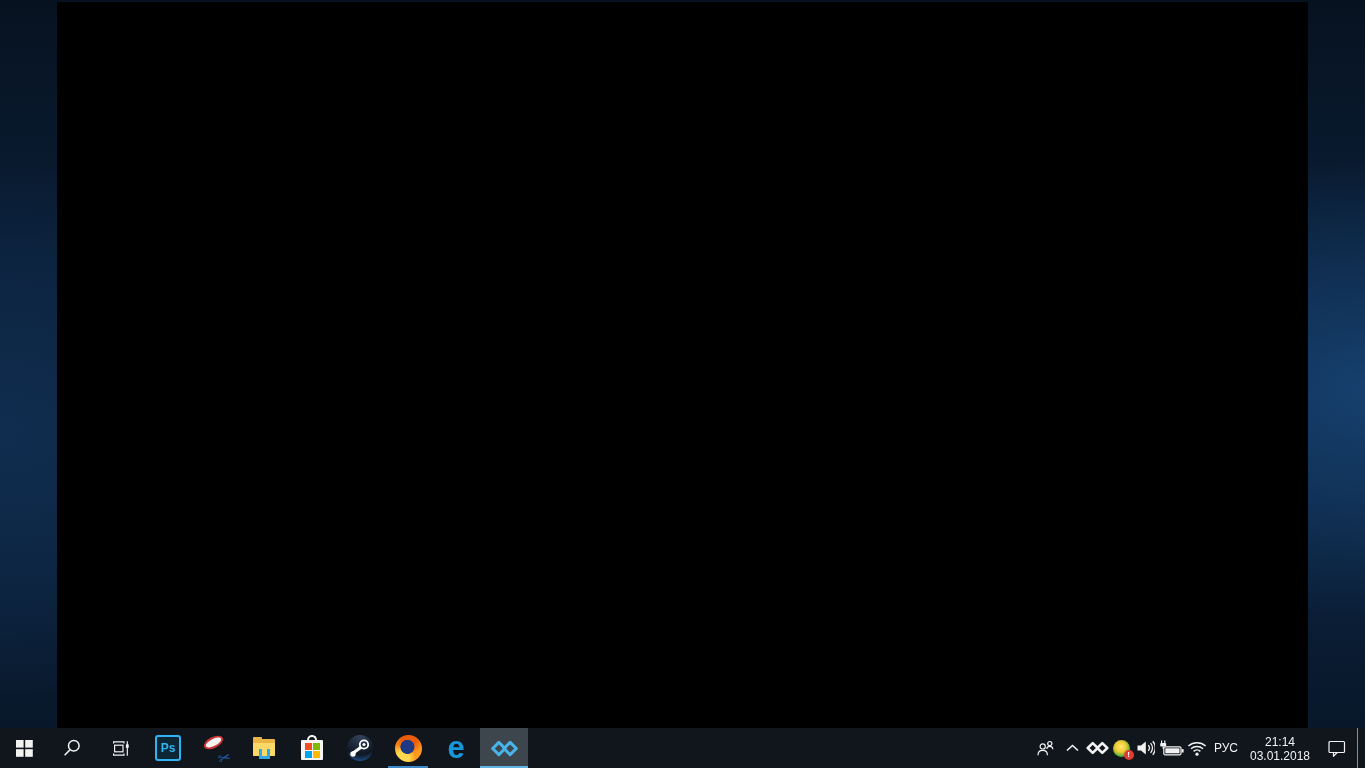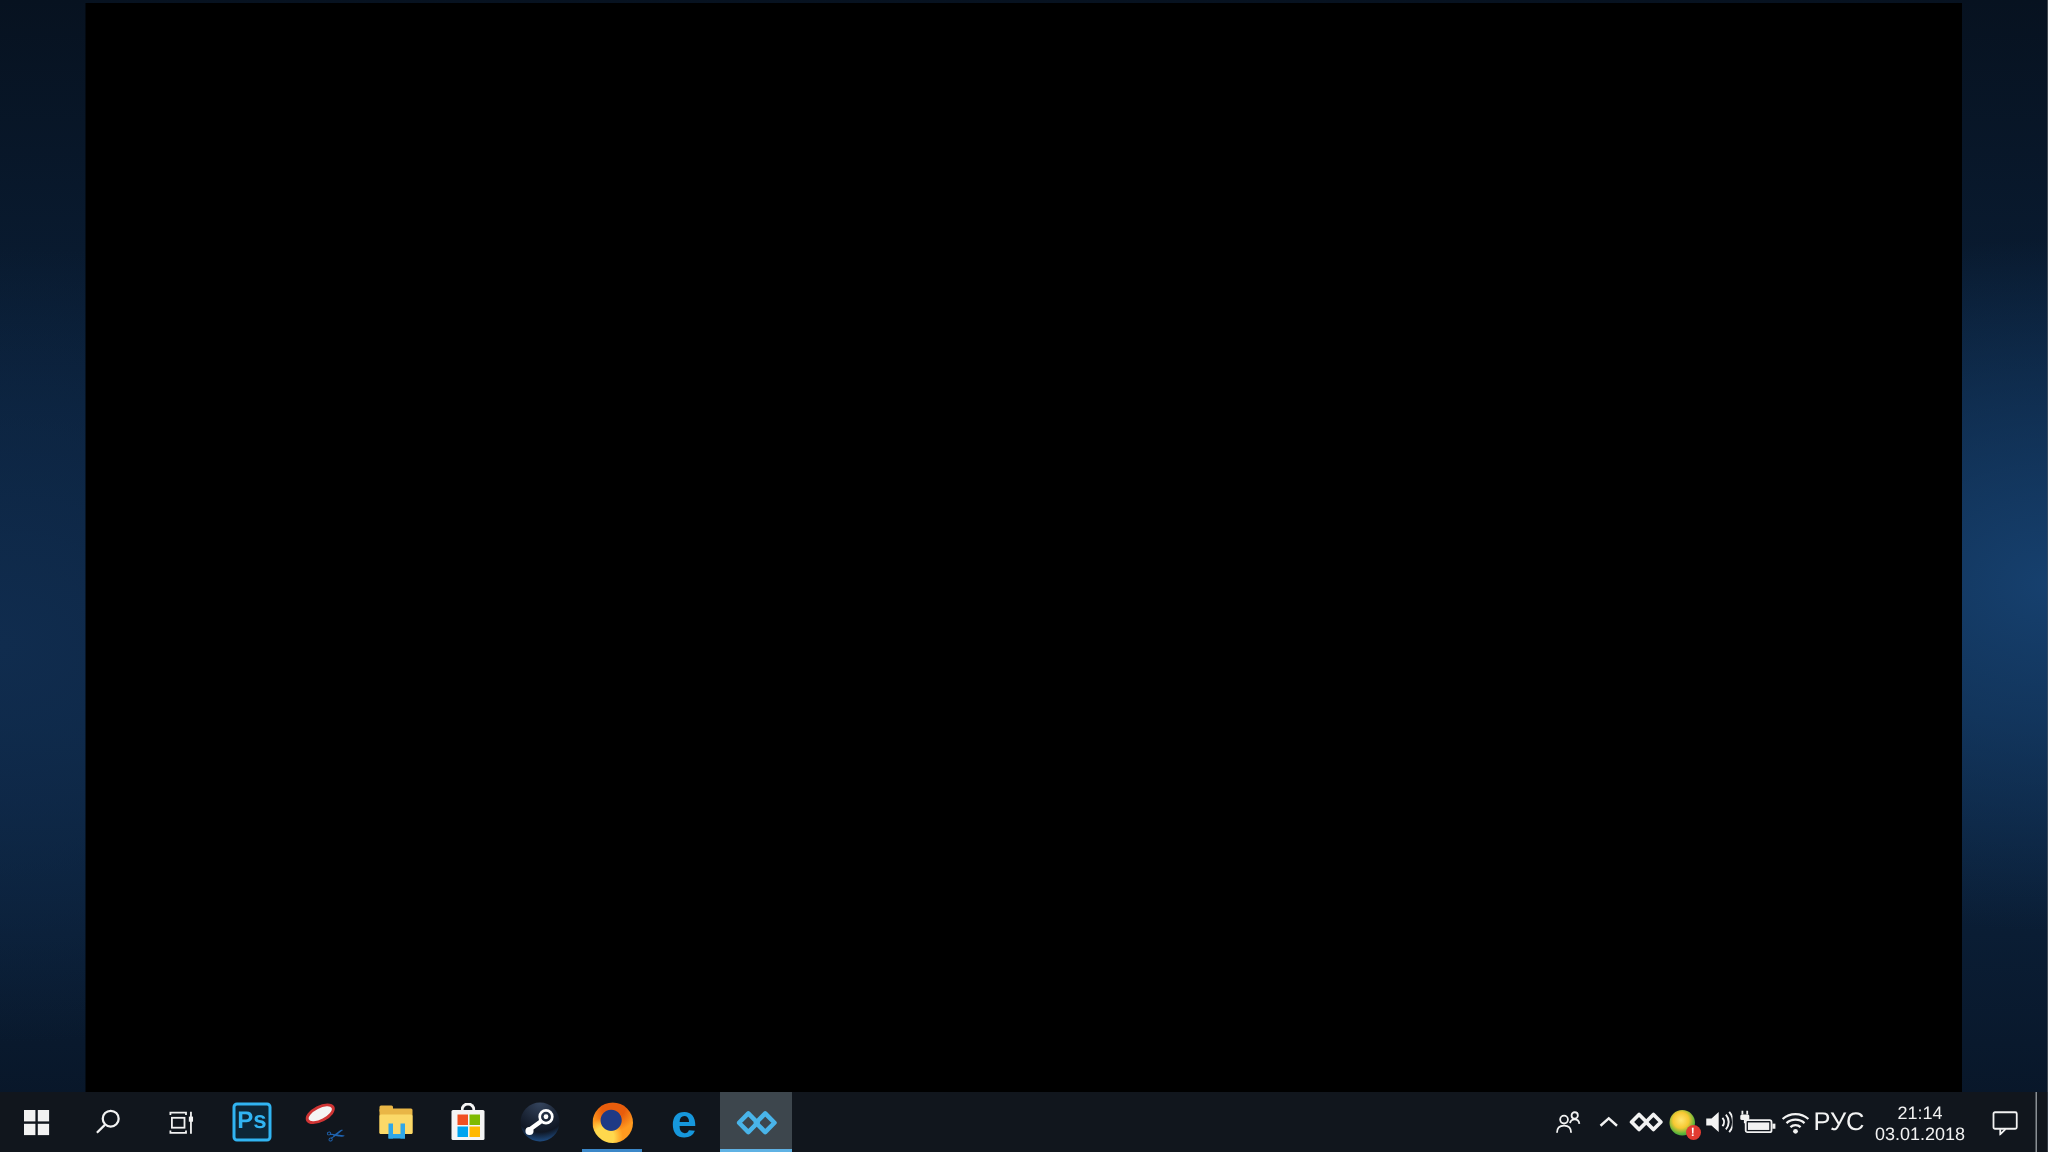--- a/index.html
+++ b/index.html
@@ -38,21 +38,21 @@
 
   
   svg { display:block; }
   .stroke { stroke:var(--tray-icon,#f2f2f2); fill:none; }
 
   
   .ps-box {
     width:26px; height:26px; border:2px solid var(--photoshop-accent,#31b4f2);
     border-radius:3px; background:#0d2636;
     display:flex; align-items:center; justify-content:center;
-    color:var(--photoshop-accent,#31b4f2); font-size:16px; font-weight:bold;
+    color:var(--photoshop-accent,#31b4f2); font-size:12px; font-weight:bold;
   }
 
   
   .snip { position:relative; width:28px; height:26px; }
   .snip .plate {
     position:absolute; left:1px; top:2px; width:21px; height:11px;
     background:#f4f4f4; border:2px solid #cf3434; border-radius:50%;
     transform:rotate(-27deg);
   }
   .snip .scissors {
@@ -121,21 +121,21 @@
   .tray { display:flex; align-items:center; height:40px; flex:0 0 auto; }
   .tray-btn {
     position:relative; height:40px; display:flex; align-items:center;
     justify-content:center; cursor:pointer; flex:0 0 auto;
   }
   .w28{width:28px;} .w26{width:26px;} .w24{width:24px;} .w34{width:34px;}
   .clock {
     width:74px; text-align:center; font-size:12px; line-height:14px;
     color:var(--tray-icon,#f2f2f2); padding-top:1px;
   }
-  .lang { font-size:17px; color:var(--tray-icon,#f2f2f2); }
+  .lang { font-size:12px; color:var(--tray-icon,#f2f2f2); }
   .av {
     position:relative; width:17px; height:17px; border-radius:50%;
     background:radial-gradient(circle at 45% 40%, #ffe773 0%, #f7c832 38%, #58b33c 66%, #2e8f2e 100%);
   }
   .av .badge {
     position:absolute; right:-4px; bottom:-3px; width:10px; height:10px;
     border-radius:50%; background:var(--av-badge,#e23c32);
     color:#fff; font-size:8px; font-weight:bold; line-height:10px; text-align:center;
   }
   .show-desktop {

